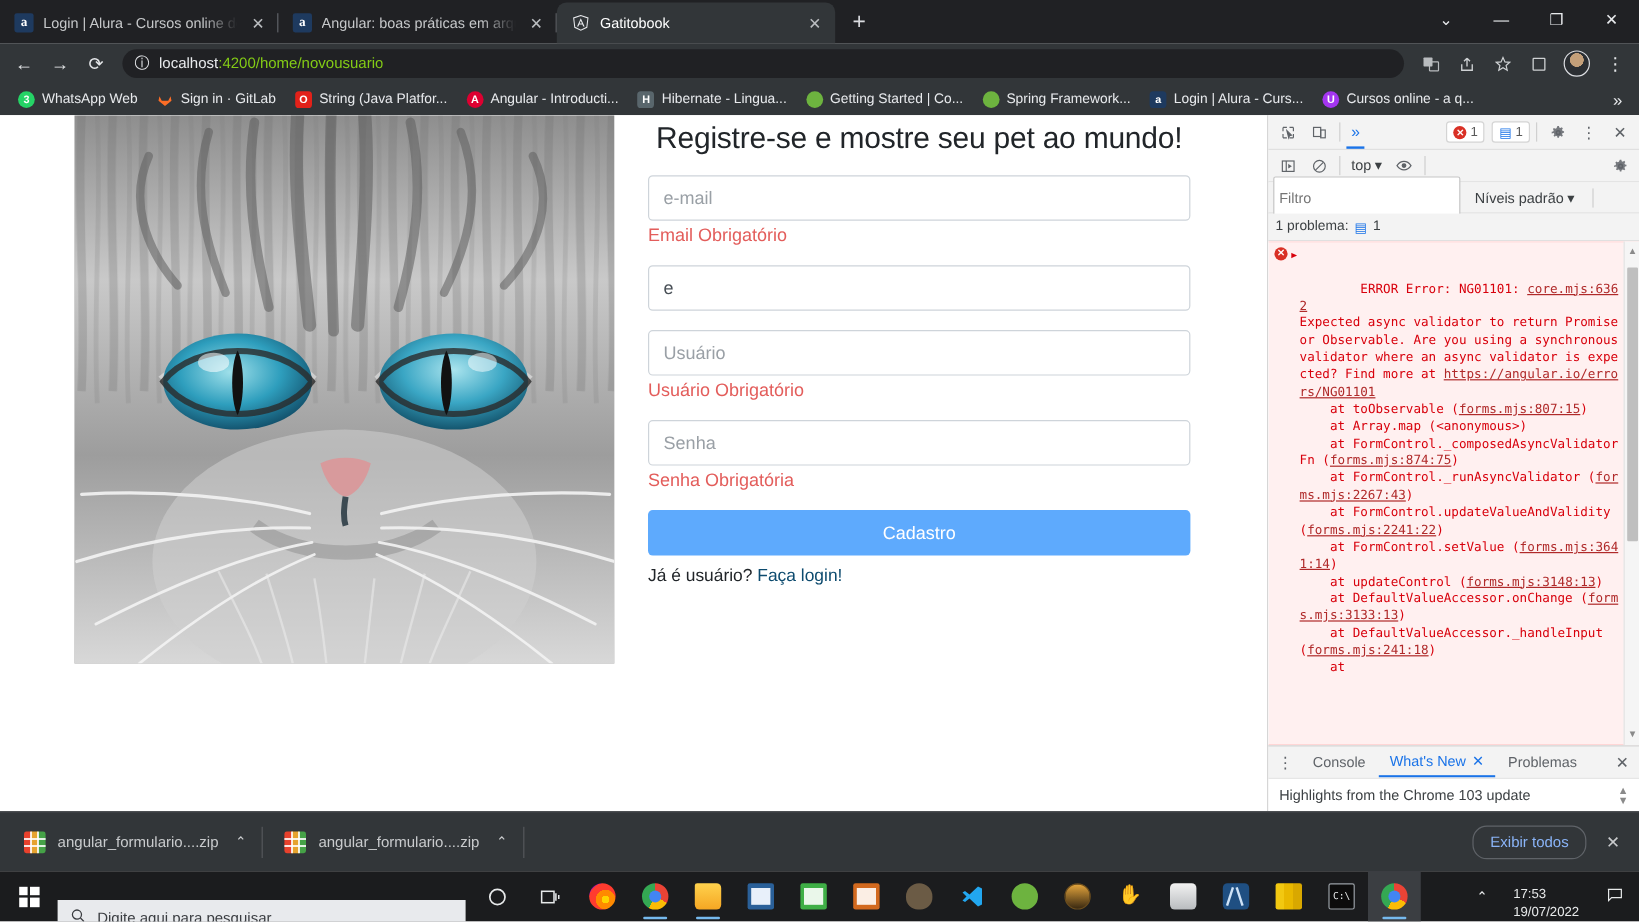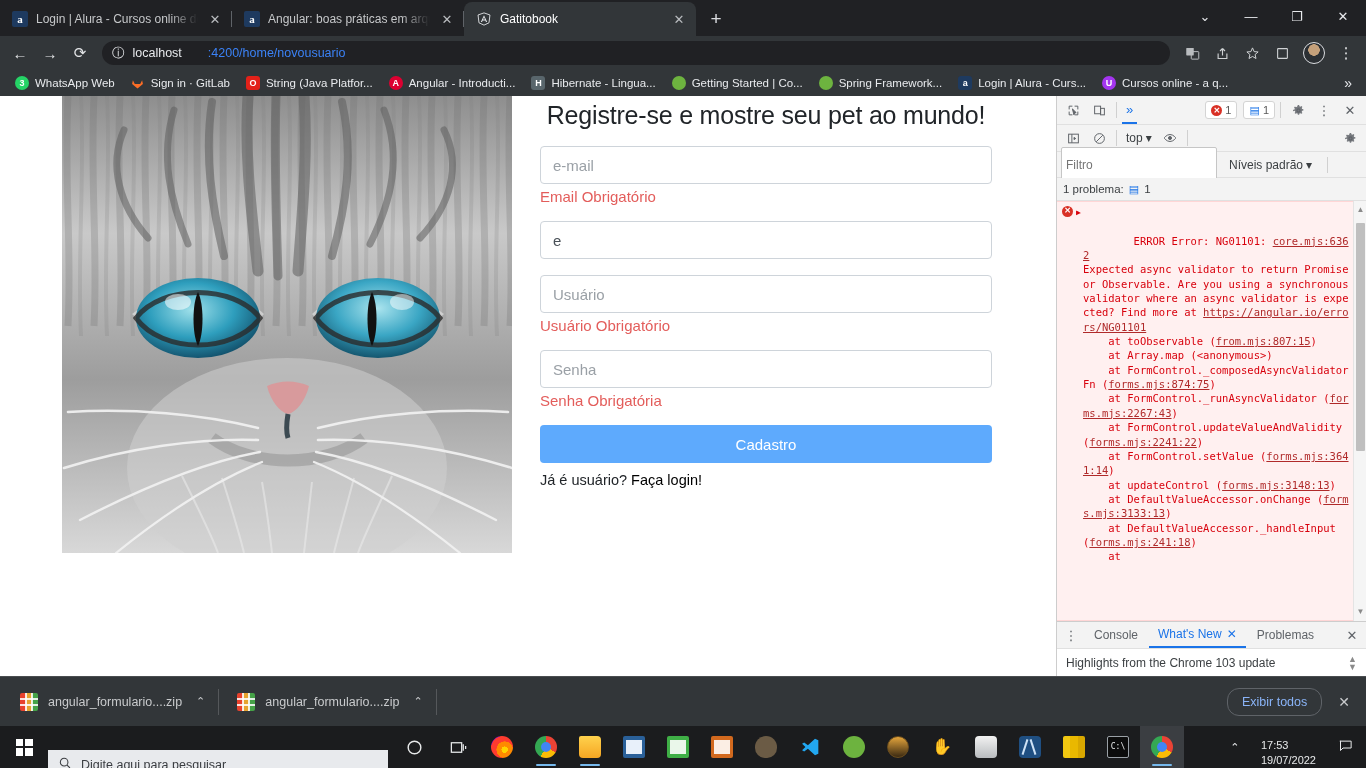--- a/index.html
+++ b/index.html
@@ -52,21 +52,21 @@
     background: #323639; display: flex; align-items: center; padding: 0 6px; gap: 2px;
   }
   .tb-btn { width: 28px; height: 28px; display:flex; align-items:center; justify-content:center;
             color: #e4e6e8; font-size: 15px; border-radius: 50%; }
   .omnibox {
     flex: 1 1 auto; height: 24px; background: #202124; border-radius: 13px;
     display: flex; align-items: center; padding: 0 10px; margin: 0 6px; gap: 8px;
     color: #e8eaed; font-size: 12.5px; min-width: 0;
   }
   .omni-url { white-space: nowrap; overflow: hidden; }
-  .omni-url .dim { color: #3b82f6; padding-left: 26px; }
+  .omni-url .dim { color: #84cc16; }
   .tb-right { display: flex; align-items: center; gap: 2px; }
   .avatar-btn { width: 22px; height: 22px; border-radius: 50%;
     background: radial-gradient(circle at 50% 35%, #c4a07a 0 34%, #2b2f33 36% 100%);
     border: 1.5px solid #dadce0; margin: 0 5px;}
 
   .bookmarks {
     position: absolute; top: 70px; left: 0; width: 1366px; height: 26px;
     background: #323639; display: flex; align-items: center; padding: 0 8px; gap: 2px;
     overflow: hidden;
   }
@@ -100,21 +100,21 @@
   }
   .inp::placeholder { color: #9aa0a6; opacity: 1; }
   .err { color: #e35d5b; font-size: 15px; line-height: 16px; margin: 5px 0 0 0; }
   .mt16 { margin-top: 16px; }
   .btn-cadastro {
     display: block; width: 452px; height: 38px; background: #5eaafd; border: none;
     border-radius: 4px; color: #ffffff; font-size: 15px;
     font-family: "Liberation Sans", sans-serif; margin-top: 16px;
   }
   .login-line { font-size: 14.5px; color: #212529; margin-top: 9px; }
-  .login-line a { color: #000000; text-decoration: none; }
+  .login-line a { color: #0c4a6e; text-decoration: none; }
 
   
   .devtools {
     position: absolute; top: 96px; left: 1056px; width: 310px; height: 580px;
     background: #ffffff; border-left: 1px solid #cdcdcd;
     display: flex; flex-direction: column; font-size: 12px; color: #5a5a5a;
   }
   .dt-row1 {
     height: 29px; display: flex; align-items: center; padding: 0 4px; gap: 2px;
     border-bottom: 1px solid #e0e0e0; background: #f3f3f3;
@@ -544,21 +544,21 @@
       <span>1 problema:</span>
       <span class="ico-msg">▤</span>
       <span>1</span>
     </div>
 
     <div class="console-area">
       <div class="console-msg">
         <span class="msg-err-dot">✕</span>
         <span class="msg-tri">▶</span><span>ERROR Error: NG01101:</span> <span class="lnk">core.mjs:6362</span>
 <span>Expected async validator to return Promise or Observable. Are you using a synchronous validator where an async validator is expected? Find more at </span><span class="lnk">https://angular.io/errors/NG01101</span>
-<span><span>    at toObservable (</span><span class="lnk">from.mjs:807:15</span><span>)</span></span>
+<span><span>    at toObservable (</span><span class="lnk">forms.mjs:807:15</span><span>)</span></span>
 <span>    at Array.map (&lt;anonymous&gt;)</span>
 <span><span>    at FormControl._composedAsyncValidatorFn (</span><span class="lnk">forms.mjs:874:75</span><span>)</span></span>
 <span><span>    at FormControl._runAsyncValidator (</span><span class="lnk">forms.mjs:2267:43</span><span>)</span></span>
 <span><span>    at FormControl.updateValueAndValidity (</span><span class="lnk">forms.mjs:2241:22</span><span>)</span></span>
 <span><span>    at FormControl.setValue (</span><span class="lnk">forms.mjs:3641:14</span><span>)</span></span>
 <span><span>    at updateControl (</span><span class="lnk">forms.mjs:3148:13</span><span>)</span></span>
 <span><span>    at DefaultValueAccessor.onChange (</span><span class="lnk">forms.mjs:3133:13</span><span>)</span></span>
 <span><span>    at DefaultValueAccessor._handleInput (</span><span class="lnk">forms.mjs:241:18</span><span>)</span></span>
 <span>    at</span></div>
       <div class="dt-scroll">

